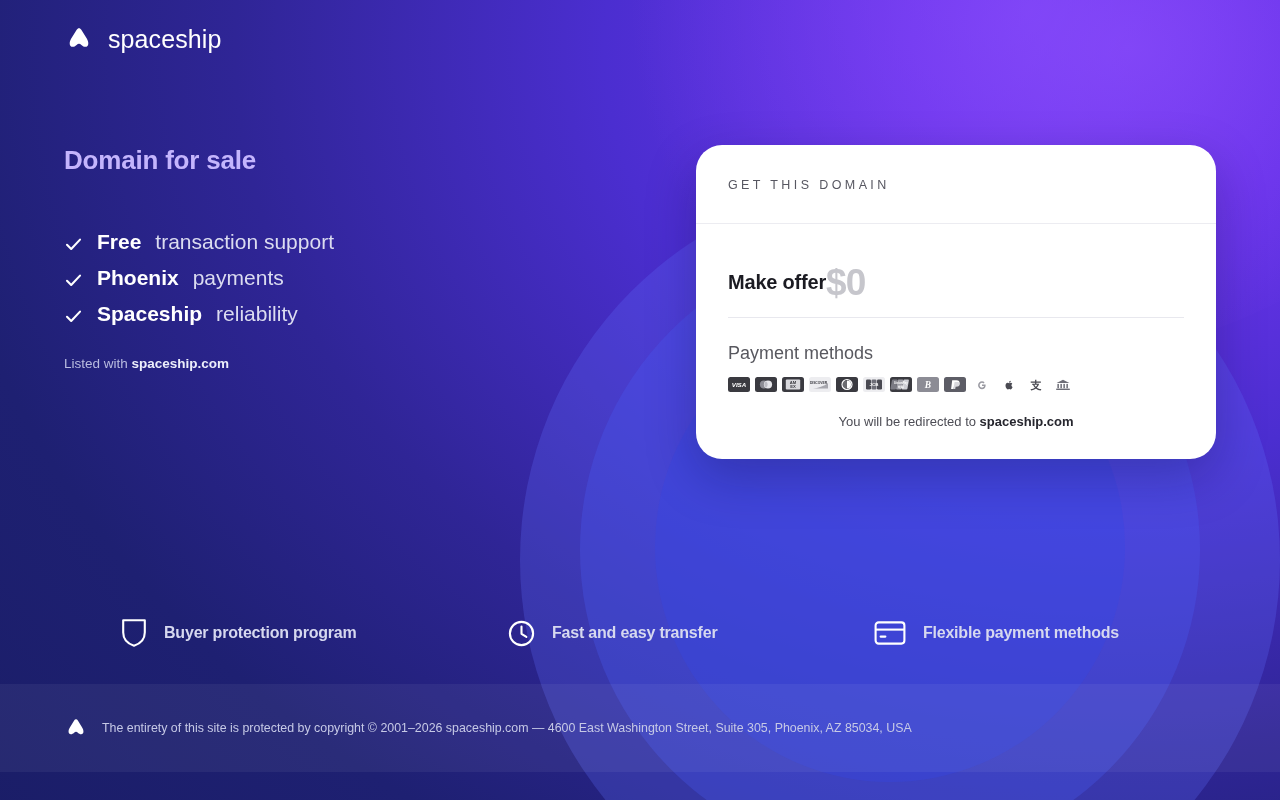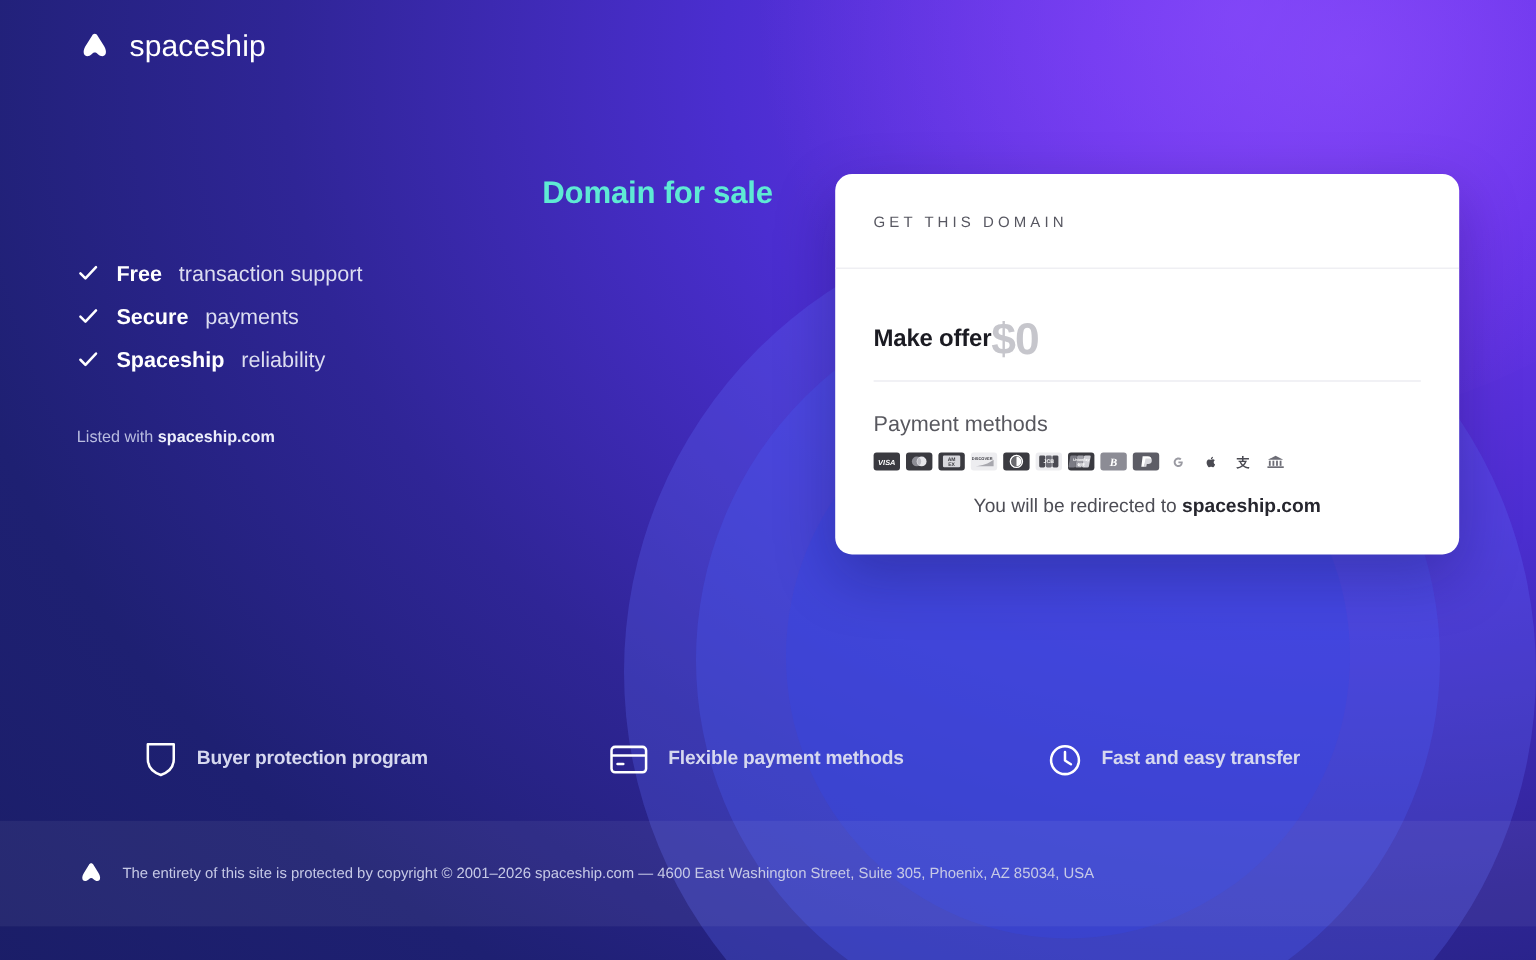--- a/index.html
+++ b/index.html
@@ -78,69 +78,68 @@
   }
 
   
   #left-col {
     position: absolute;
     left: 64px;
     top: 145px;
     width: 580px;
   }
   #eyebrow-heading {
-    color: #5eead4;
+    color: #c4b5fd;
     font-size: 26px;
     font-weight: 700;
     letter-spacing: -0.2px;
     line-height: 1.2;
-    text-align: right;
   }
   #domain-name {
     margin-top: 14px;
     font-size: 58px;
     font-weight: 700;
     letter-spacing: -1.6px;
     line-height: 1.06;
     color: #ffffff;
     white-space: nowrap;
   }
   #domain-name .tld { color: #aeb2da; }
 
   #benefits-list {
     margin-top: 42px;
     list-style: none;
   }
   .benefit-item {
     display: flex;
-    align-items: flex-start;
+    align-items: flex-end;
     gap: 14px;
     height: 36px;
     color: #dbdcf0;
-    font-size: 18px;
+    font-size: 21px;
     font-weight: 400;
   }
   .benefit-item .strong { font-weight: 700; color: #ffffff; }
   .check-icon { flex: 0 0 auto; display: block; }
 
   #listed-with {
     margin-top: 30px;
     color: #b9bce0;
     font-size: 13.5px;
   }
   #listed-with .strong { font-weight: 700; color: #eceefb; }
 
   
   #offer-card {
     position: absolute;
     left: 696px;
     top: 145px;
     width: 520px;
     background: #ffffff;
-    border-radius: 14px;
+    border-radius: 26px;
     box-shadow: 0 18px 50px rgba(10, 12, 60, 0.28);
     overflow: hidden;
   }
   #card-header {
     padding: 33px 32px 31px 32px;
     border-bottom: 1px solid #ececf1;
   }
   #card-eyebrow {
     color: #575761;
     font-size: 12.5px;
@@ -207,21 +206,21 @@
     cursor: pointer;
     display: flex;
     align-items: center;
     justify-content: center;
     gap: 11px;
   }
   #redirect-note {
     margin-top: 22px;
     text-align: center;
     color: #4d4d55;
-    font-size: 16px;
+    font-size: 13px;
   }
   #redirect-note .strong { font-weight: 700; color: #26262e; }
 
   
   #trust-strip {
     position: absolute;
     left: 64px;
     right: 64px;
     top: 612px;
     height: 42px;
@@ -299,21 +298,21 @@
         </span>
         <span class="strong">Free</span>
           <span> transaction support</span>
       </li>
       <li class="benefit-item">
         <span>
           <svg class="check-icon" width="19" height="19" viewBox="0 0 19 19" aria-hidden="true">
             <path d="M3 9.8 L7.2 14 L16 4.6" fill="none" stroke="#ffffff" stroke-width="2.1" stroke-linecap="round" stroke-linejoin="round"></path>
           </svg>
         </span>
-        <span class="strong">Secure</span>
+        <span class="strong">Phoenix</span>
           <span> payments</span>
       </li>
       <li class="benefit-item">
         <span>
           <svg class="check-icon" width="19" height="19" viewBox="0 0 19 19" aria-hidden="true">
             <path d="M3 9.8 L7.2 14 L16 4.6" fill="none" stroke="#ffffff" stroke-width="2.1" stroke-linecap="round" stroke-linejoin="round"></path>
           </svg>
         </span>
         <span class="strong">Spaceship</span>
           <span> reliability</span>
@@ -443,40 +442,40 @@
   </div>
 
   <div id="trust-strip">
     <div class="trust-item">
       <span>
         <svg class="trust-icon" width="26" height="30" viewBox="0 0 26 30" aria-hidden="true">
           <path d="M2.2 2.2 H23.8 V14.5 C23.8 21.6 18.6 25.9 13 27.8 C7.4 25.9 2.2 21.6 2.2 14.5 Z" fill="none" stroke="#ffffff" stroke-width="2.1" stroke-linejoin="round"></path>
         </svg>
       </span>
       <span>Buyer protection program</span>
+    </div>
+    <div class="trust-item">
+      <span>
+        <svg class="trust-icon" width="27" height="27" viewBox="0 0 27 27" aria-hidden="true">
+          <circle cx="13.5" cy="13.5" r="11.6" fill="none" stroke="#ffffff" stroke-width="2.1"></circle>
+          <path d="M13.5 6.6 V13.8 L18.4 16.9" fill="none" stroke="#ffffff" stroke-width="2.1" stroke-linecap="round" stroke-linejoin="round"></path>
+        </svg>
+      </span>
+      <span>Fast and easy transfer</span>
     </div>
     <div class="trust-item">
       <span>
         <svg class="trust-icon" width="32" height="26" viewBox="0 0 32 26" aria-hidden="true">
           <rect x="1.6" y="2.4" width="28.8" height="21.2" rx="3" fill="none" stroke="#ffffff" stroke-width="2.1"></rect>
           <path d="M1.6 9.6 H30.4" stroke="#ffffff" stroke-width="2.1"></path>
           <path d="M6.6 16.6 H11.4" stroke="#ffffff" stroke-width="2.1" stroke-linecap="round"></path>
         </svg>
       </span>
       <span>Flexible payment methods</span>
     </div>
-    <div class="trust-item">
-      <span>
-        <svg class="trust-icon" width="27" height="27" viewBox="0 0 27 27" aria-hidden="true">
-          <circle cx="13.5" cy="13.5" r="11.6" fill="none" stroke="#ffffff" stroke-width="2.1"></circle>
-          <path d="M13.5 6.6 V13.8 L18.4 16.9" fill="none" stroke="#ffffff" stroke-width="2.1" stroke-linecap="round" stroke-linejoin="round"></path>
-        </svg>
-      </span>
-      <span>Fast and easy transfer</span>
-    </div>
   </div>
 
   <div id="site-footer">
     <div id="footer-inner">
       <span>
         <svg width="24" height="24" viewBox="0 0 30 30" aria-hidden="true" style="display:block">
           <path d="M15 4.2c0.95 0 1.75 0.62 2.3 1.5l5.0 8.1c1.3 2.1 2.0 3.9 2.0 5.6 0 2.2-1.2 3.4-2.9 3.4-1.5 0-2.6-0.7-4.0-1.9-0.9-0.8-1.6-1.2-2.4-1.2s-1.5 0.4-2.4 1.2c-1.4 1.2-2.5 1.9-4.0 1.9-1.7 0-2.9-1.2-2.9-3.4 0-1.7 0.7-3.5 2.0-5.6l5.0-8.1C13.25 4.82 14.05 4.2 15 4.2z" fill="#ffffff"></path>
         </svg>
       </span>
       <span id="footer-text">The entirety of this site is protected by copyright © 2001–2026 spaceship.com — 4600 East Washington Street, Suite 305, Phoenix, AZ 85034, USA</span>

